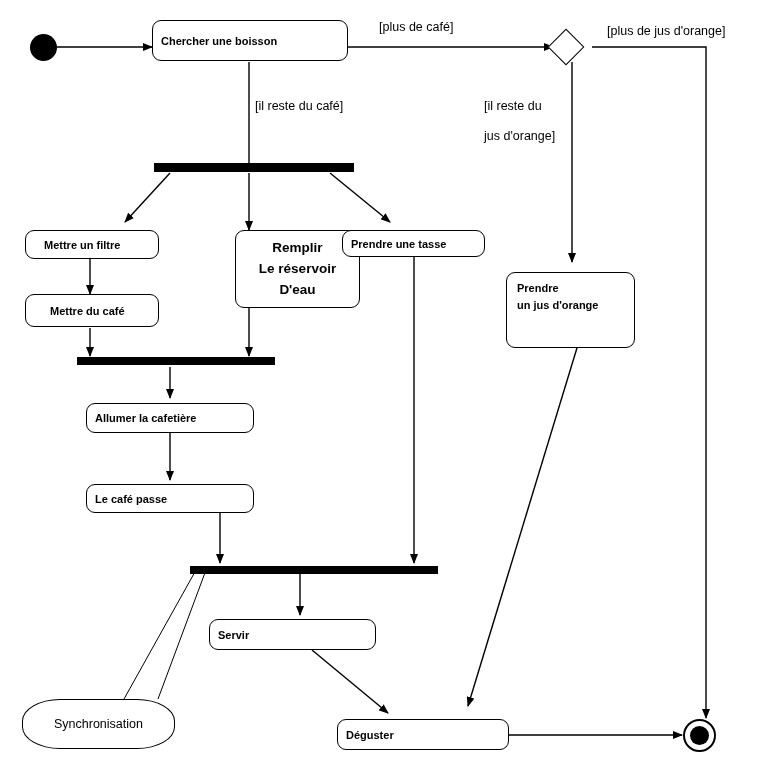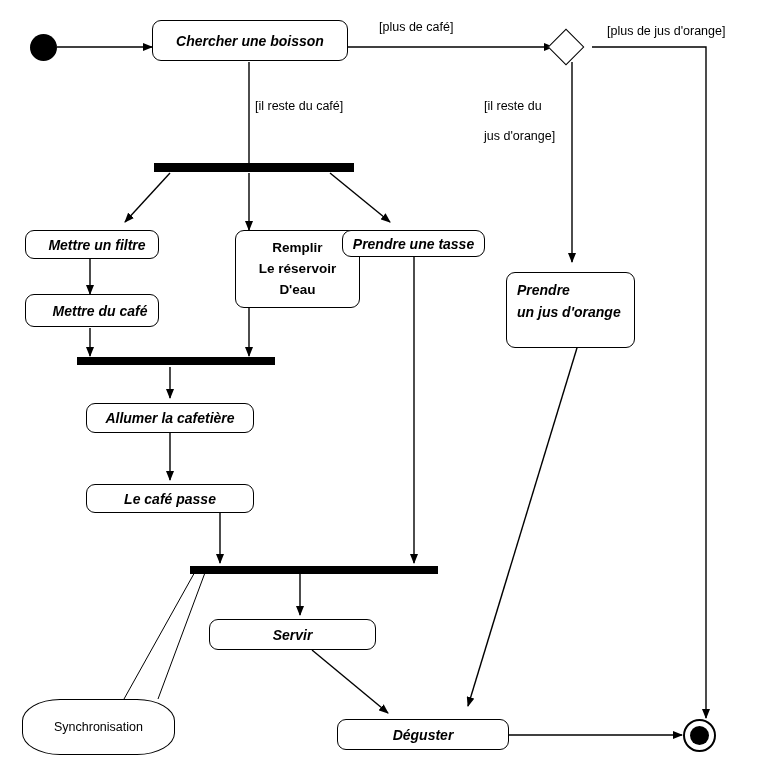--- a/index.html
+++ b/index.html
@@ -24,25 +24,23 @@
     pointer-events: none;
   }
   .node {
     position: absolute;
     box-sizing: border-box;
     border: 1px solid #000000;
     background: #ffffff;
     color: #000000;
     display: flex;
     align-items: center;
-    font-size: 14px;
+    font-size: 11px;
     font-weight: bold;
-    font-style: italic;
     padding: 0 8px;
-    justify-content: center;
   }
   .node.rounded { border-radius: 9px; }
   .node.center {
     justify-content: center;
     text-align: center;
     font-style: normal;
   }
   .node.multiline {
     display: block;
     padding: 7px 10px;
@@ -203,20 +201,20 @@
   <div class="bar" style="left:190px; top:566px; width:248px; height:8px;"></div>
 
   <div class="node rounded" style="left:209px; top:619px; width:167px; height:31px;">
     <span>Servir</span>
   </div>
 
   <div class="node rounded" style="left:337px; top:719px; width:172px; height:31px;">
     <span>Déguster</span>
   </div>
 
-  <div class="note" style="left:22px; top:699px; width:153px; height:56px;">
+  <div class="note" style="left:22px; top:699px; width:153px; height:50px;">
     <span>Synchronisation</span>
   </div>
 
   <div class="end-outer" style="left:683px; top:719px; width:33px; height:33px;"></div>
   <div class="end-inner" style="left:690px; top:726px; width:19px; height:19px;"></div>
 
 </div>
 
 </body></html>

